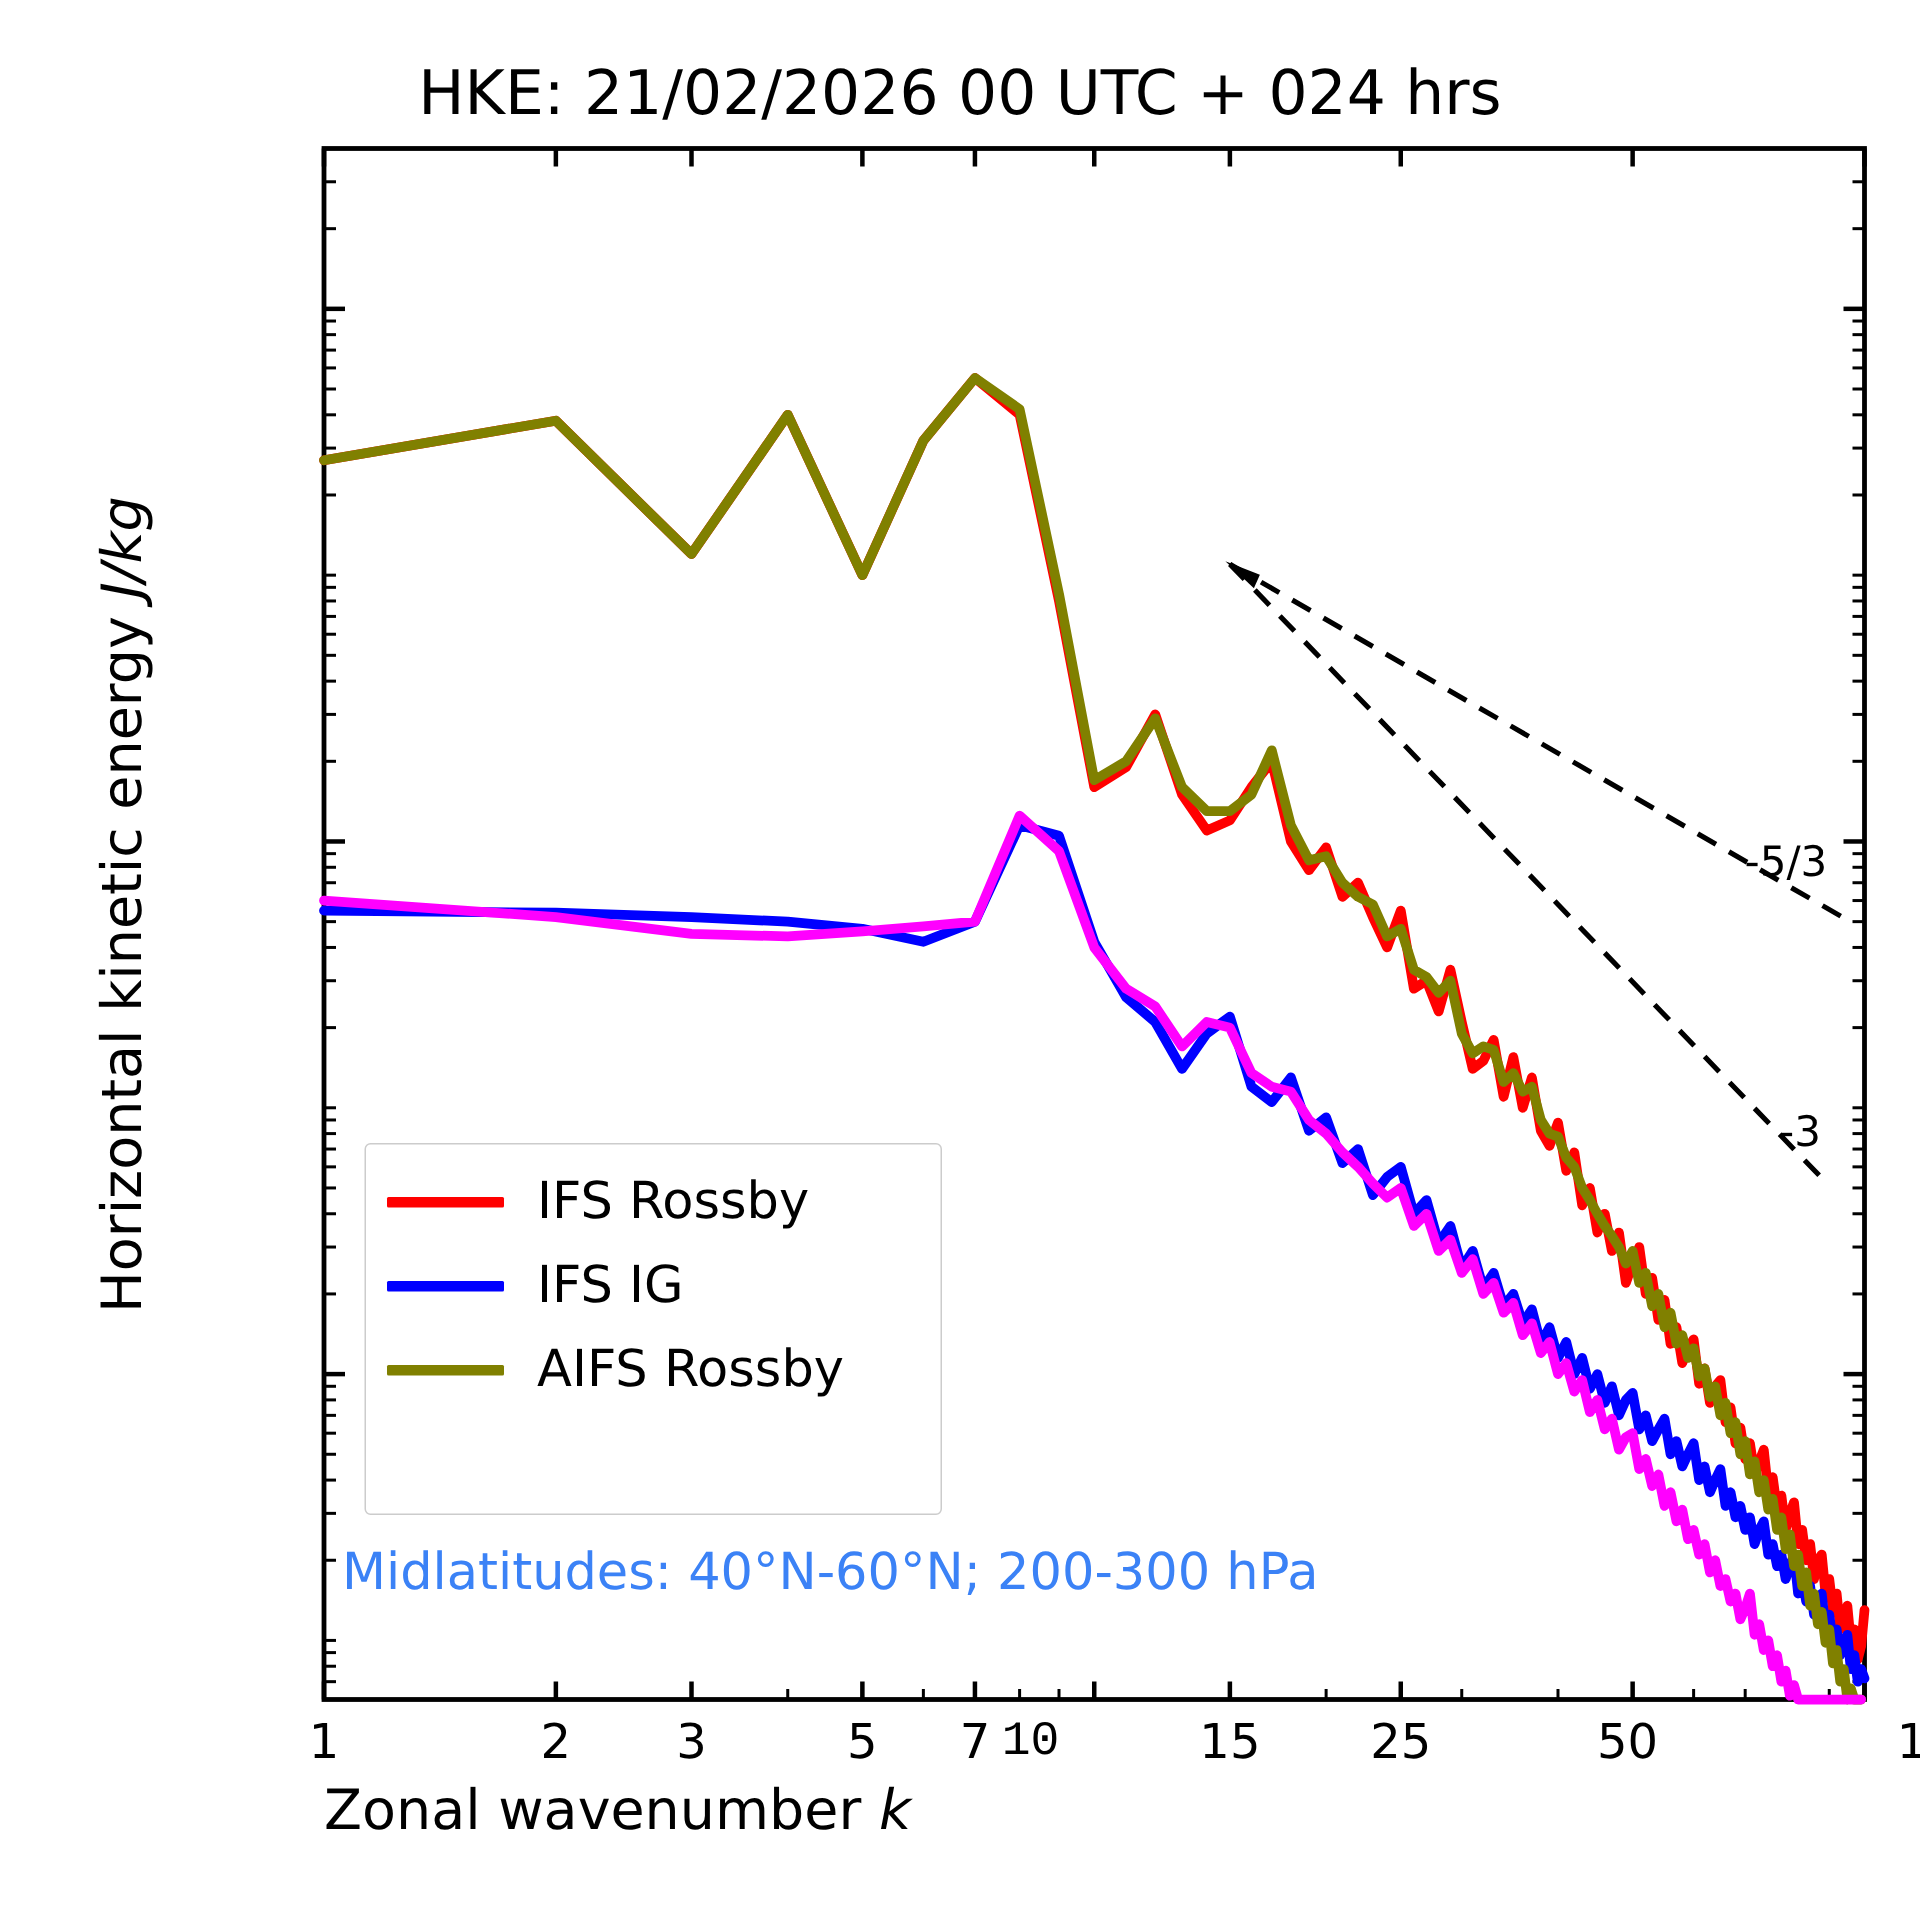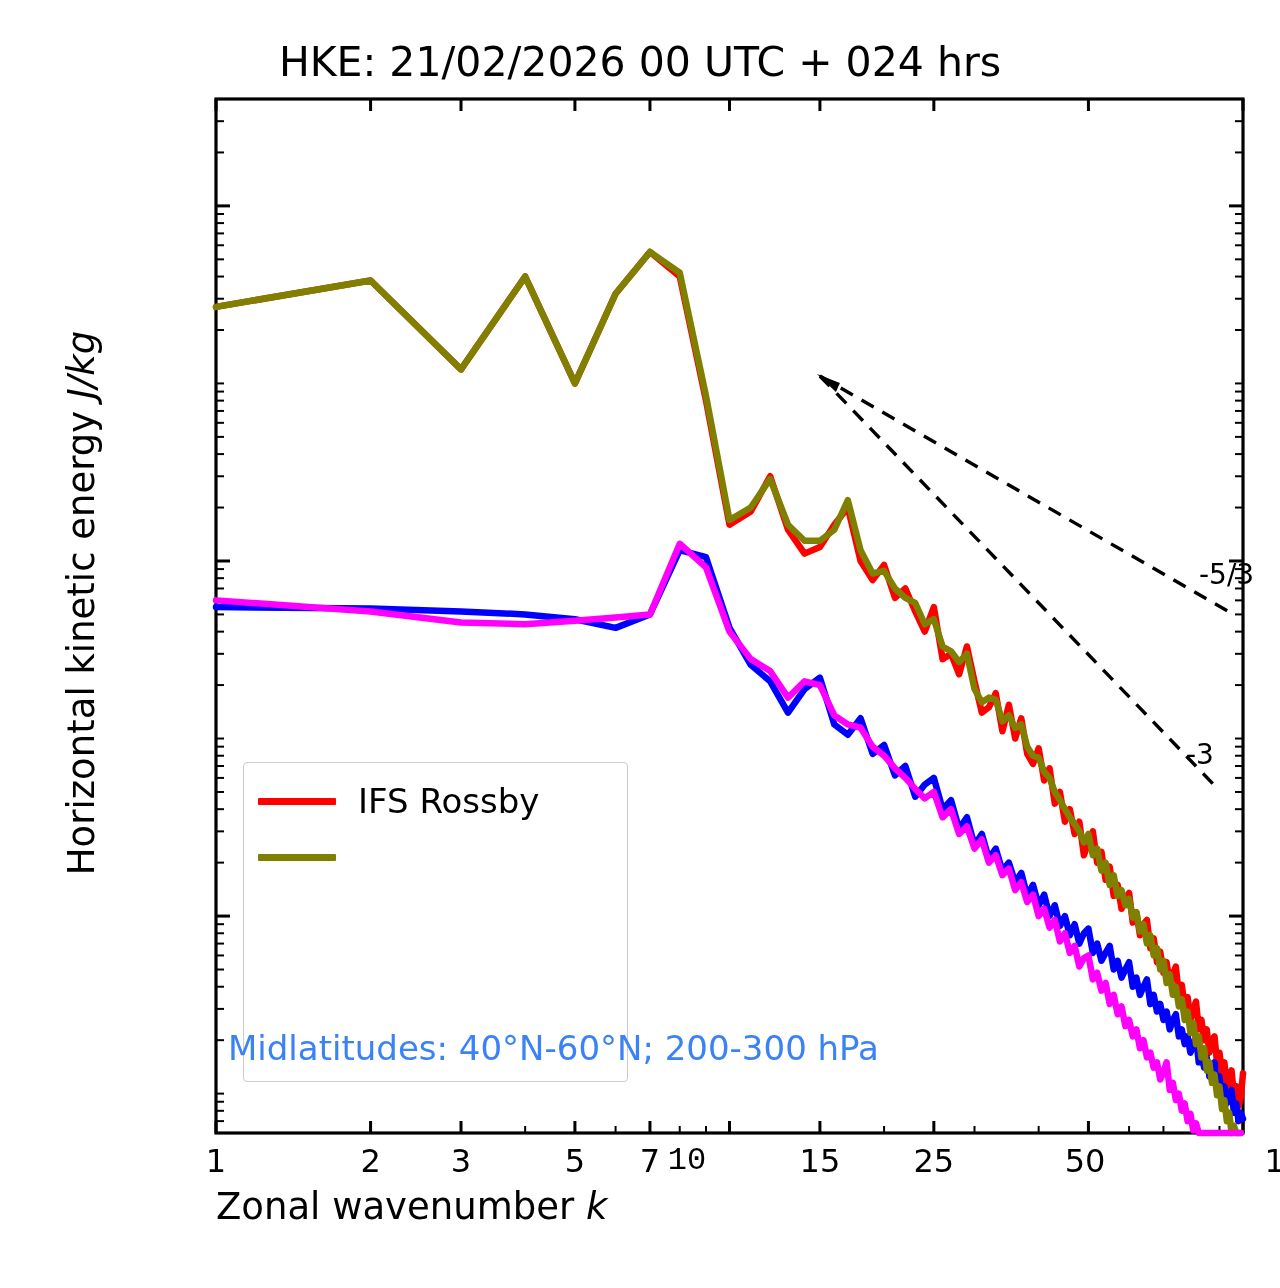--- a/index.html
+++ b/index.html
@@ -28,34 +28,34 @@
   #ylabels{position:absolute;left:0;top:0;width:206px;height:1288px;}
 
   .tick-label-x{
     position:absolute;top:1142px;font-size:32px;color:#000;
     transform:translateX(-50%);white-space:nowrap;
   }
 
   #plot-svg{position:absolute;left:0;top:0;}
 
   #legend{
-    position:absolute;left:243px;top:762px;width:385px;height:320px;
+    position:absolute;left:243px;top:762px;width:385px;height:248px;
     border:1px solid #cccccc;border-radius:4px;background:rgba(255,255,255,0.9);
     box-sizing:border-box;padding:10px 14px;
   }
   .legend-row{display:flex;align-items:center;height:56px;}
   .legend-swatch{width:78px;height:7px;border-radius:1px;margin-right:22px;flex:0 0 auto;}
   .legend-text{font-size:34px;color:#000;white-space:nowrap;line-height:1;}
 
   #region-note{
     position:absolute;left:228px;top:1028px;font-size:34px;color:#3b82f6;white-space:nowrap;
   }
 
   .slope-label{position:absolute;font-size:28px;color:#000;white-space:nowrap;}
-  #slope-label-53{left:1163px;top:558px;margin-left:36px;}
+  #slope-label-53{left:1163px;top:558px;}
   #slope-label-3{left:1186px;top:738px;}
 </style>
 </head>
 <body>
 
 <div id="stage">
 
   <div id="chart-title">HKE: 21/02/2026 00 UTC + 024 hrs</div>
 
   <div id="ylabel-wrap">
@@ -244,19 +244,24 @@
 
   <div class="slope-label" id="slope-label-53">-5/3</div>
   <div class="slope-label" id="slope-label-3">-3</div>
 
   <div id="legend">
       <div class="legend-row">
         <div class="legend-swatch" style="background: rgb(255, 0, 0);"></div>
         <div class="legend-text">IFS Rossby</div>
       </div>
       <div class="legend-row">
+        <div class="legend-swatch" style="background: rgb(0, 0, 255);"></div>
+        <div class="legend-text">IFS IG</div>
+      </div>
+      <div class="legend-row">
         <div class="legend-swatch" style="background: rgb(128, 128, 0);"></div>
+        <div class="legend-text">AIFS Rossby</div>
       </div>
     </div>
 
   <div id="region-note">Midlatitudes: 40°N-60°N; 200-300 hPa</div>
 
 </div>
 
 </body></html>

